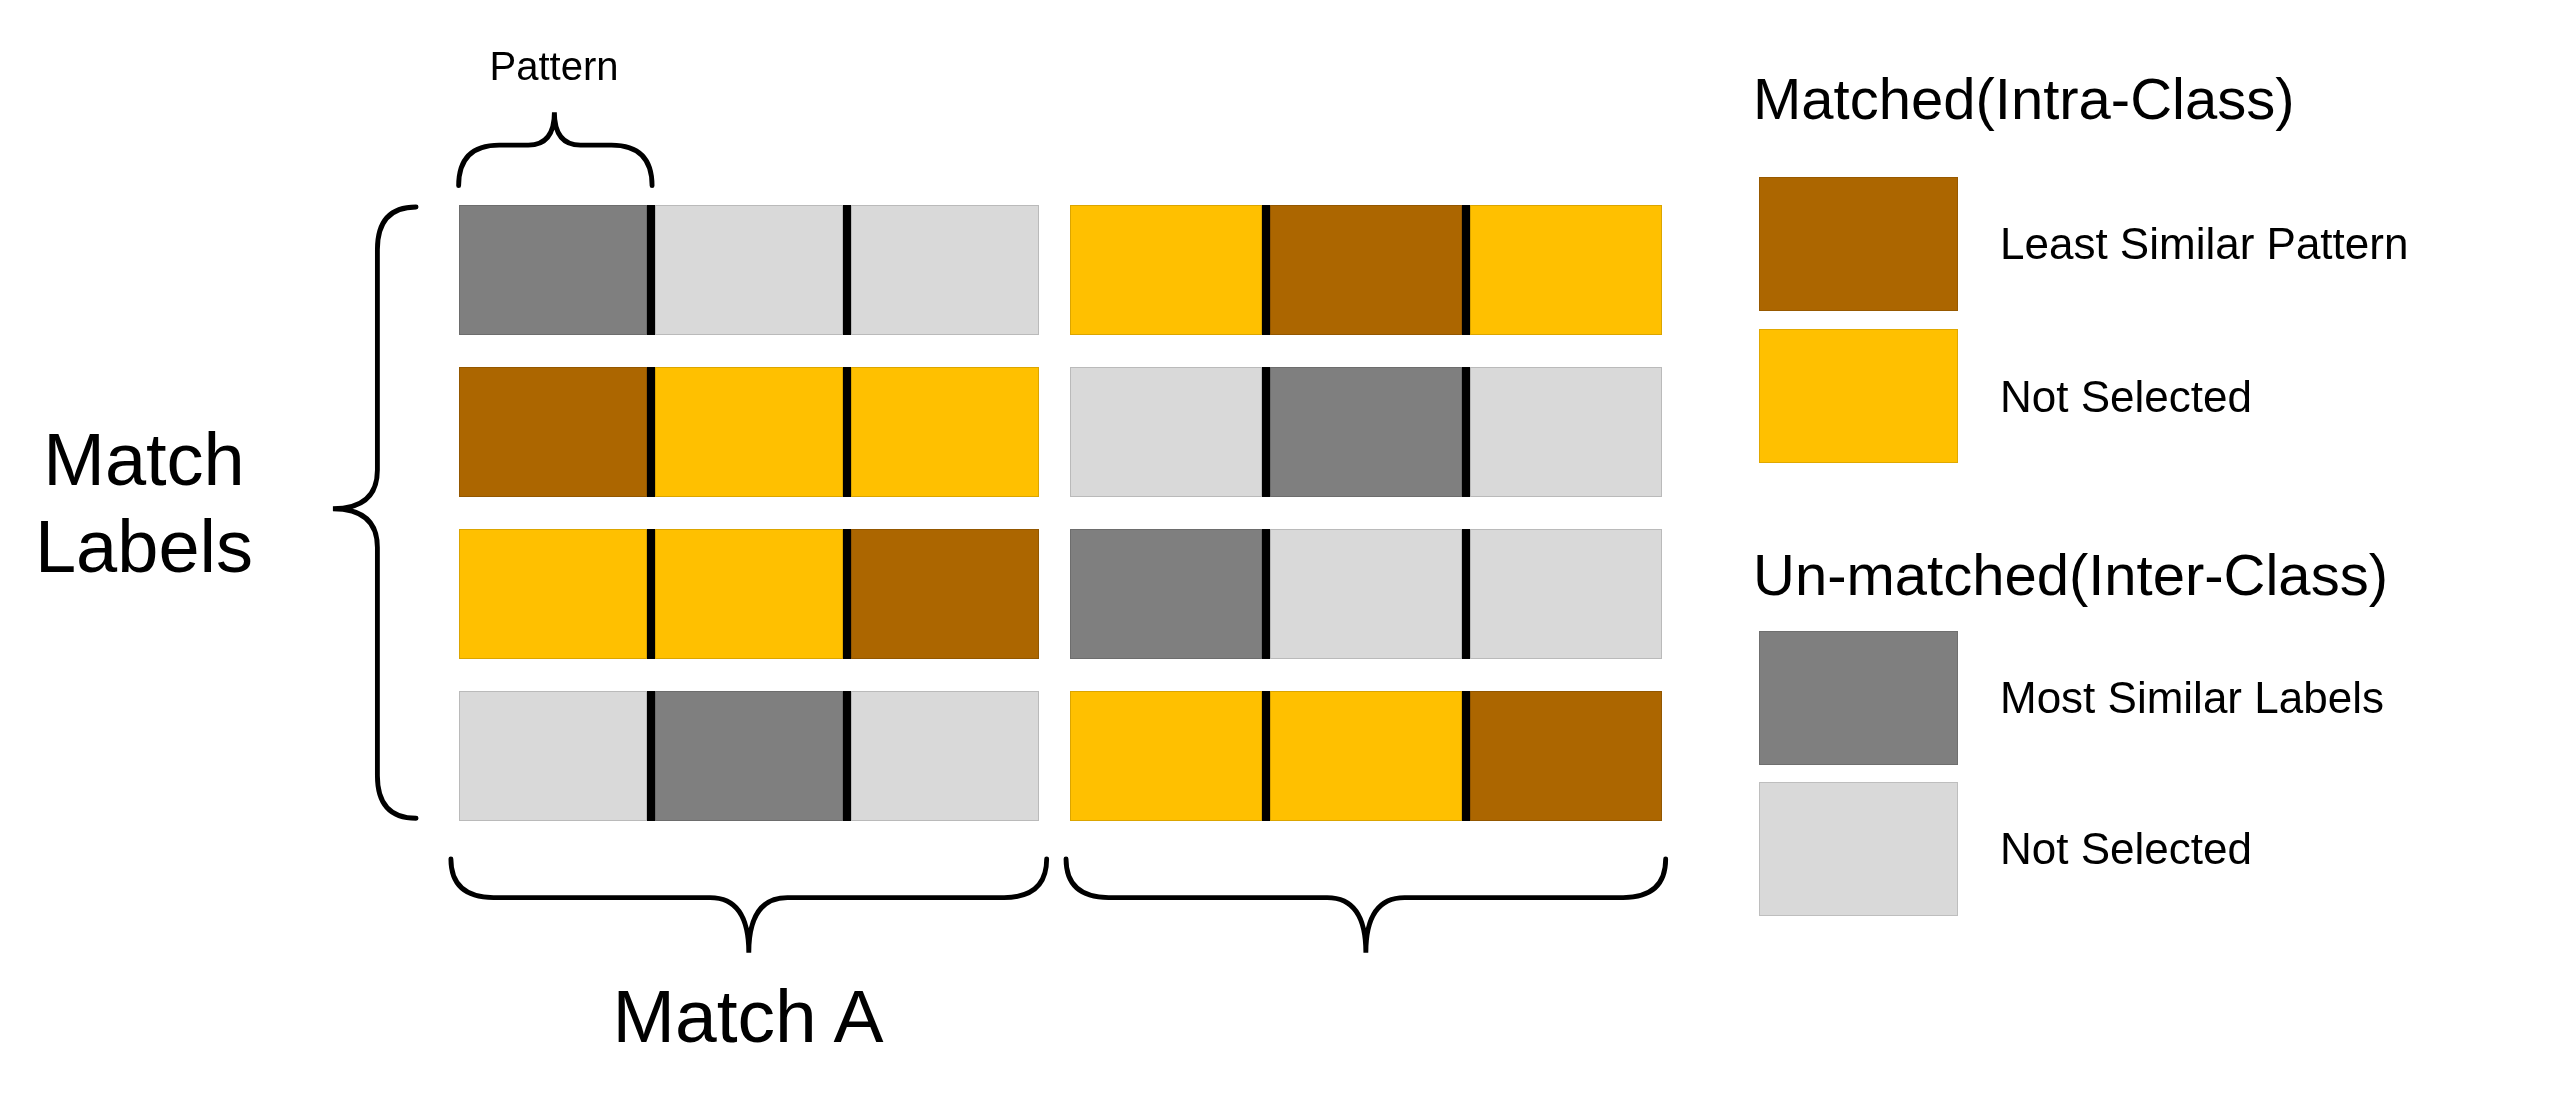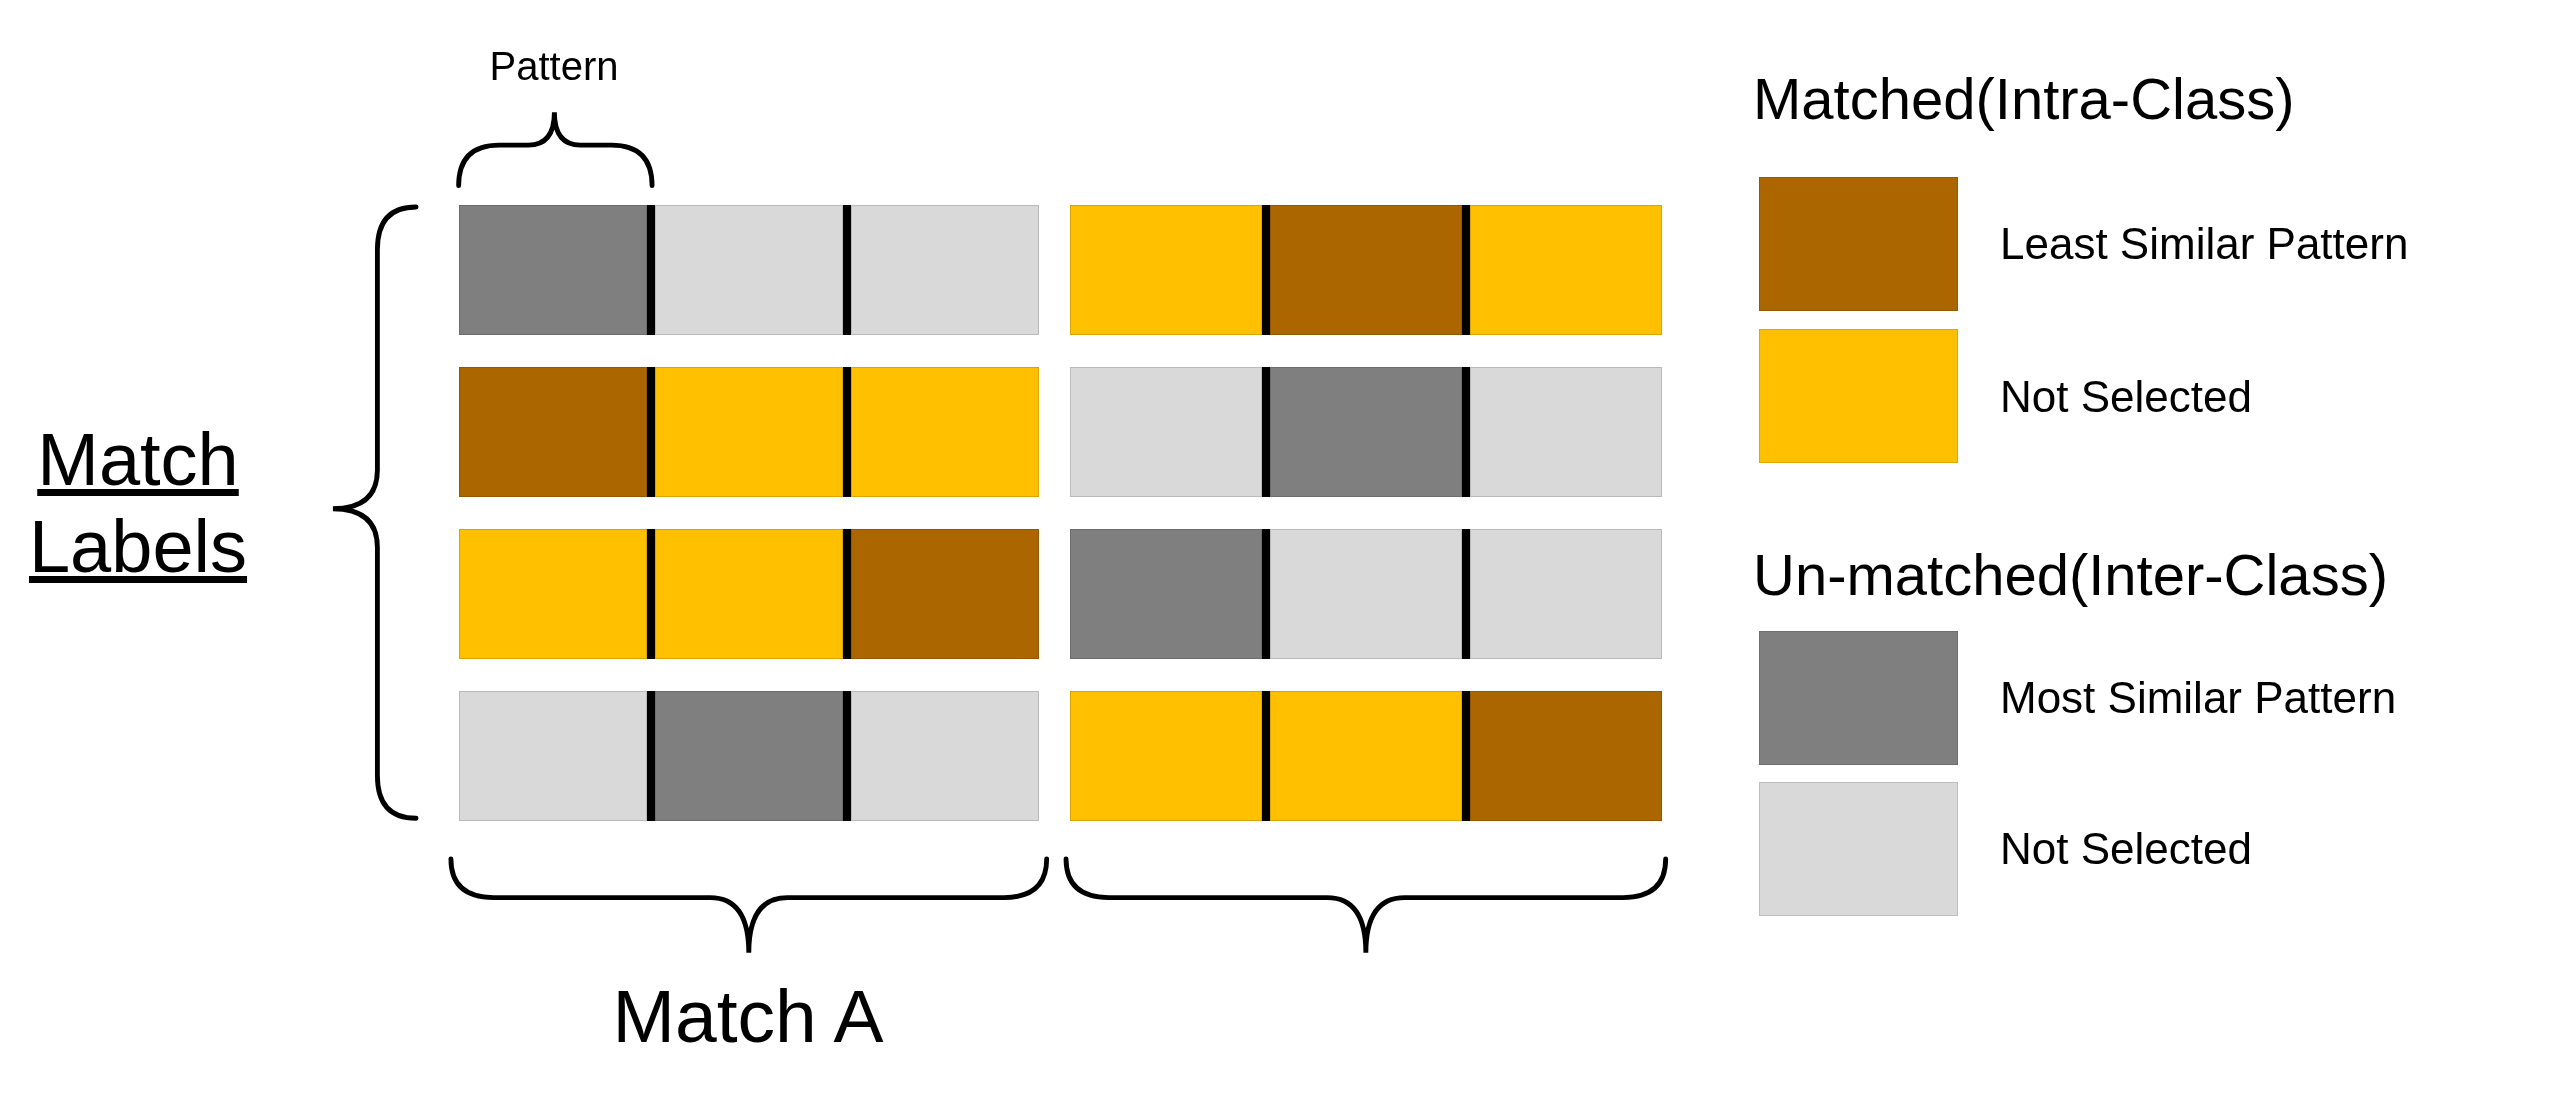--- a/index.html
+++ b/index.html
@@ -33,21 +33,21 @@
 
   <svg class="braces" width="2576" height="1120" viewBox="0 0 2663 1158">
     <path d="M 474,192 Q 474,150 516,150 L 546,150 Q 573,150 573,116 Q 573,150 600,150 L 632,150 Q 674,150 674,192" fill="none" stroke="#000" stroke-width="5" stroke-linecap="round"></path>
     <path d="M 430,214 Q 390,214 390,258 L 390,486 Q 390,526 344,526 Q 390,526 390,566 L 390,802 Q 390,846 430,846" fill="none" stroke="#000" stroke-width="5" stroke-linecap="round"></path>
     <path d="M 466,888 Q 466,928 510,928 L 734,928 Q 774,928 774,985 Q 774,928 814,928 L 1038,928 Q 1082,928 1082,888" fill="none" stroke="#000" stroke-width="5" stroke-linecap="round"></path>
     <path d="M 1102,888 Q 1102,928 1146,928 L 1372,928 Q 1412,928 1412,985 Q 1412,928 1452,928 L 1678,928 Q 1722,928 1722,888" fill="none" stroke="#000" stroke-width="5" stroke-linecap="round"></path>
   </svg>
 
   <div class="abs label pattern-label center-x" style="left:554px;top:46px;">Pattern</div>
 
-  <div class="abs match-labels center-x" style="left:138px;top:416px;text-decoration:underline;">
+  <div class="abs match-labels center-x" style="left:144px;top:416px;">
     <div class="label">Match</div>
     <div class="label">Labels</div>
   </div>
 
   <div class="abs bars-col" style="left:459px;top:205px;width:580px;">
       <div class="bar-row">
         <div class="cell" style="background: rgb(127, 127, 127);"></div>
         <div class="divider" style="background: rgb(0, 0, 0);"></div>
         <div class="cell" style="background: rgb(217, 217, 217);"></div>
         <div class="divider" style="background: rgb(0, 0, 0);"></div>
@@ -112,19 +112,19 @@
   <div>
 
     <div class="abs label legend-title" style="left:1753px;top:70px;">Matched(Intra-Class)</div>
     <div class="abs swatch" style="left: 1759px; top: 177px; width: 199px; height: 134px; background: rgb(172, 102, 0);"></div>
     <div class="abs label legend-item-label" style="left:2000px;top:216px;">Least Similar Pattern</div>
     <div class="abs swatch" style="left: 1759px; top: 329px; width: 199px; height: 134px; background: rgb(255, 192, 0);"></div>
     <div class="abs label legend-item-label" style="left:2000px;top:369px;">Not Selected</div>
 
     <div class="abs label legend-title" style="left:1753px;top:546px;">Un-matched(Inter-Class)</div>
     <div class="abs swatch" style="left: 1759px; top: 631px; width: 199px; height: 134px; background: rgb(127, 127, 127);"></div>
-    <div class="abs label legend-item-label" style="left:2000px;top:670px;">Most Similar Pattern</div>
+    <div class="abs label legend-item-label" style="left:2000px;top:670px;">Most Similar Labels</div>
     <div class="abs swatch" style="left: 1759px; top: 782px; width: 199px; height: 134px; background: rgb(217, 217, 217);"></div>
     <div class="abs label legend-item-label" style="left:2000px;top:821px;">Not Selected</div>
   </div>
 
 </div>
 
 
 </body></html>

